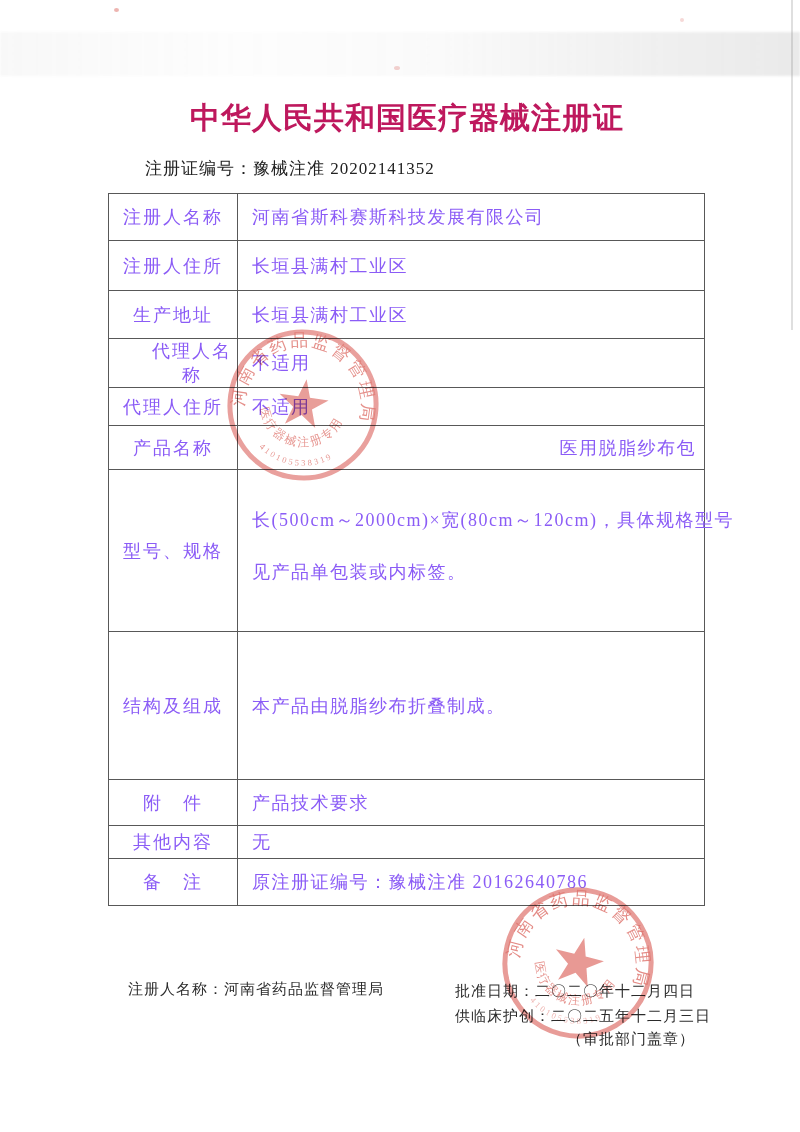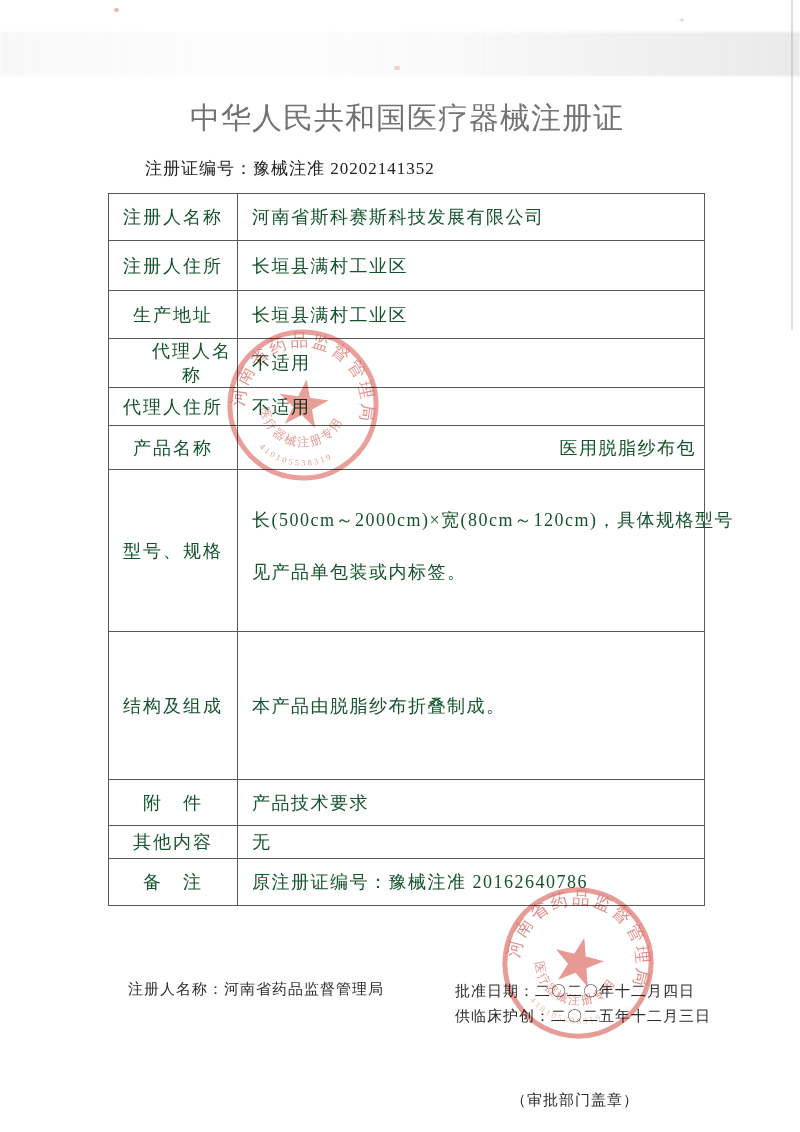--- a/index.html
+++ b/index.html
@@ -26,38 +26,38 @@
     background:rgba(140,140,140,0.28);
   }
   .ink-speck { position:absolute; border-radius:50%; background:rgba(216,88,80,0.45); }
   .speck-1 { top:8px;  left:114px; width:5px; height:4px; }
   .speck-2 { top:66px; left:394px; width:6px; height:4px; opacity:.6; }
   .speck-3 { top:18px; left:680px; width:4px; height:4px; opacity:.5; }
 
   
   .page-title {
     position:absolute; top:98px; left:14px; width:786px;
-    text-align:center; font-size:30px; font-weight:normal;
-    letter-spacing:1px; color:#737373;
+    text-align:center; font-size:30px; font-weight:bold;
+    letter-spacing:1px; color:#be185d;
   }
   .reg-line {
     position:absolute; top:157px; left:145px;
     font-size:17px; letter-spacing:1px; color:#222;
     white-space:nowrap;
   }
 
   
   table.cert-table {
     position:absolute; top:193px; left:108px;
     width:597px; border-collapse:collapse;
     table-layout:fixed;
   }
   .cert-table td {
     border:1px solid #585858;
-    font-size:18px; color:#14532d;
+    font-size:18px; color:#8b5cf6;
     vertical-align:middle;
   }
   .cert-table td.label {
     width:129px; text-align:center; letter-spacing:2px;
   }
   .cert-table td.value {
     padding-left:14px; padding-right:8px; letter-spacing:1.5px;
   }
   tr.r1  td { height:47px; }
   tr.r2  td { height:50px; }
@@ -77,22 +77,22 @@
   
   .footer-dept {
     position:absolute; top:980px; left:128px;
     font-size:15px; letter-spacing:1px; white-space:nowrap;
   }
   .footer-dates {
     position:absolute; top:980px; left:455px; width:250px;
     font-size:15px; letter-spacing:1px; line-height:25px; white-space:nowrap;font-family:Liberation Mono, monospace;
   }
   .footer-seal-note {
-    position:absolute; top:1091px; left:455px; width:240px;
-    font-size:15px; letter-spacing:1px; text-align:center;
+    position:absolute; top:1030px; left:455px; width:240px;
+    font-size:15px; letter-spacing:1px; text-align:right;
   }
 
   
   .stamp {
     position:absolute; width:160px; height:160px;
     mix-blend-mode:multiply; pointer-events:none;
   }
   .stamp-top    { top:325px; left:223px; transform:rotate(8deg);  opacity:.78; }
   .stamp-bottom { top:883px; left:498px; transform:rotate(14deg); opacity:.82; }
   .stamp svg { width:100%; height:100%; }

